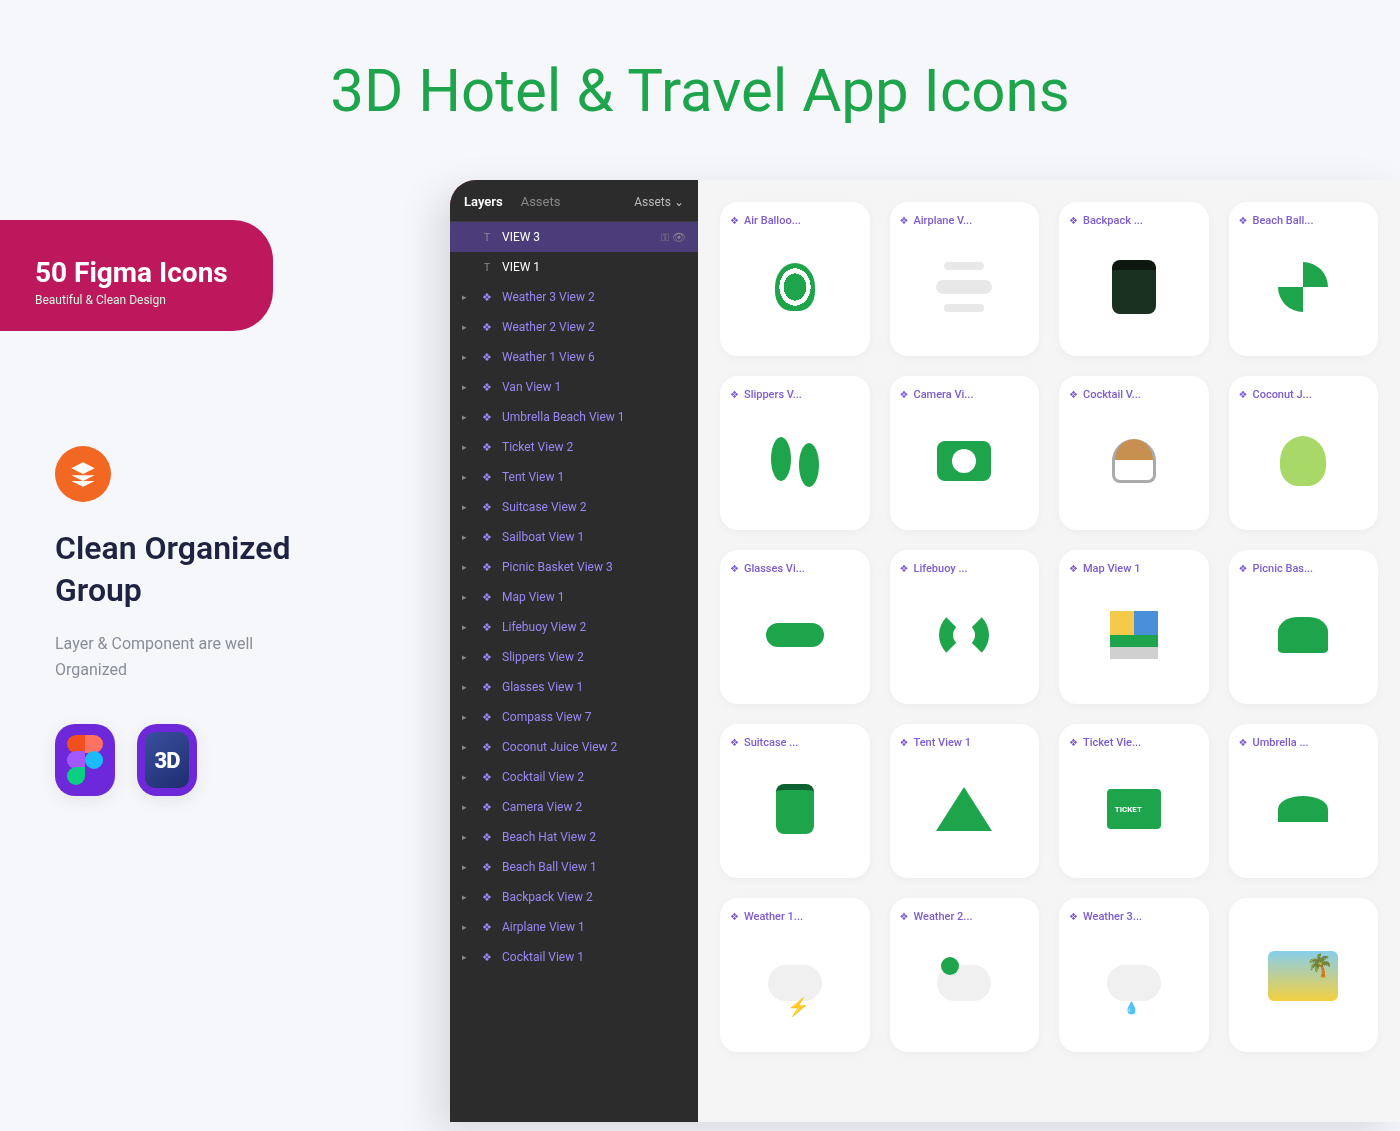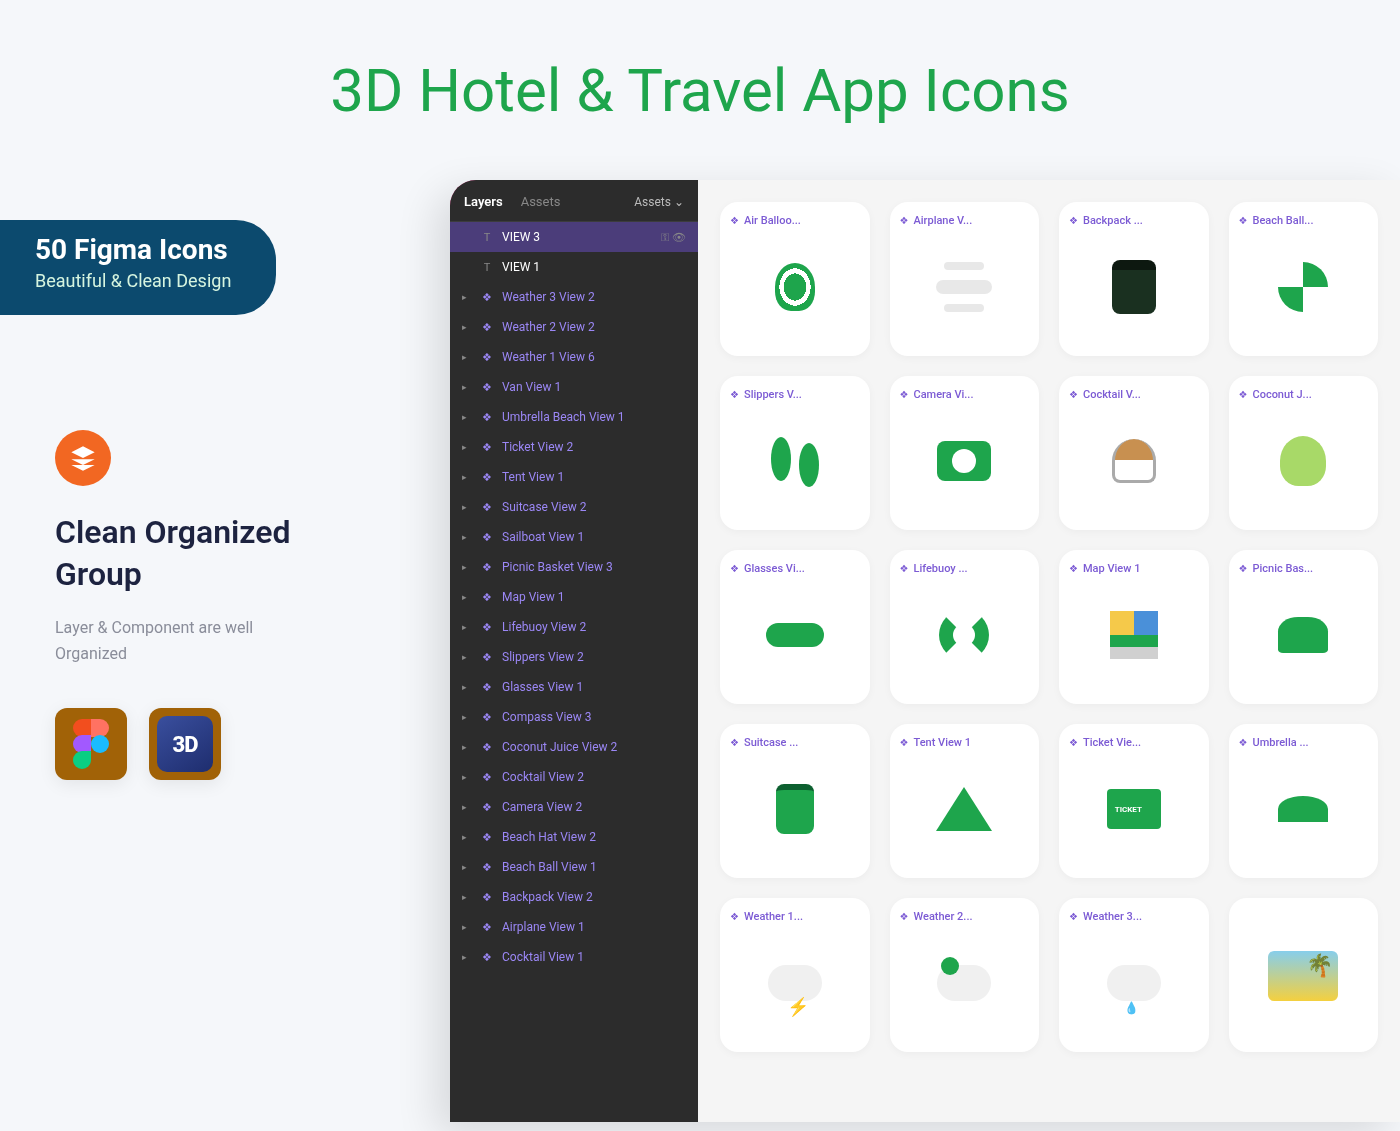--- a/index.html
+++ b/index.html
@@ -1,28 +1,28 @@
 <!DOCTYPE html>
 <html><head>
 <meta charset="utf-8">
 <style>
 *{margin:0;padding:0;box-sizing:border-box}
 body{font-family:-apple-system,BlinkMacSystemFont,"Segoe UI",Roboto,sans-serif;background:#f5f7fa;width:1400px;height:1131px;overflow:hidden}
 .title{font-size:60px;font-weight:400;color:#1ea54c;text-align:center;padding:55px 0 50px}
-.badge{background:#0c4a6e;border-radius:0 40px 40px 0;padding:13px 45px 24px 35px;display:inline-block;margin-top:40px}
+.badge{background:#be185d;border-radius:0 40px 40px 0;padding:36px 45px 24px 35px;display:inline-block;margin-top:40px}
 .badge-h{color:#fff;font-size:28px;font-weight:700}
-.badge-s{color:#d6f5e0;font-size:18px;margin-top:4px}
+.badge-s{color:#d6f5e0;font-size:12px;margin-top:4px}
 .left-col{position:absolute;left:0;top:180px;width:430px}
 .feature{margin:115px 0 0 55px}
 .feat-icon{width:56px;height:56px;background:#f26722;border-radius:50%;display:flex;align-items:center;justify-content:center}
 .feat-icon svg{width:28px;height:28px;fill:#fff}
 .feat-h{font-size:32px;font-weight:600;color:#1d2340;margin-top:26px;line-height:1.3}
 .feat-p{color:#8a8d9a;font-size:16px;margin-top:20px;line-height:1.6}
 .logos{margin:42px 0 0 55px;display:flex;gap:22px}
-.logo-card{width:72px;height:72px;background:#a16207;border-radius:12px;display:flex;align-items:center;justify-content:center;box-shadow:0 4px 18px rgba(0,0,0,.08)}
+.logo-card{width:60px;height:72px;background:#6d28d9;border-radius:20px;display:flex;align-items:center;justify-content:center;box-shadow:0 4px 18px rgba(0,0,0,.08)}
 .figma-shape{position:relative;width:36px;height:50px}
 .figma-shape div{position:absolute;width:18px;height:18px}
 .figma-shape .a{left:0;top:0;background:#f24e1e;border-radius:9px 0 0 9px}
 .figma-shape .b{left:18px;top:0;background:#ff7262;border-radius:0 9px 9px 0}
 .figma-shape .c{left:0;top:16px;background:#a259ff;border-radius:9px 0 0 9px}
 .figma-shape .d{left:18px;top:16px;background:#1abcfe;border-radius:50%}
 .figma-shape .e{left:0;top:32px;background:#0acf83;border-radius:9px 0 9px 9px}
 .cube3d{width:56px;height:56px;background:linear-gradient(145deg,#3a4f9e,#1e2d6e);border-radius:10px;display:flex;align-items:center;justify-content:center;color:#fff;font-weight:800;font-size:22px;letter-spacing:-1px}
 .app{position:absolute;right:0;top:180px;width:950px;height:942px;background:#ec4899;border-radius:26px 0 0 0;box-shadow:-14px 12px 40px rgba(0,0,0,.12);display:flex;overflow:hidden}
 .sidebar{width:248px;background:#2c2c2c;color:#fff;font-size:12px;overflow-y:hidden;flex-shrink:0}
@@ -204,21 +204,21 @@
           <span class="lbl">Slippers View 2</span>
         </div>
         <div class="layer comp">
           <span class="chev">▸</span>
           <span class="ic">❖</span>
           <span class="lbl">Glasses View 1</span>
         </div>
         <div class="layer comp">
           <span class="chev">▸</span>
           <span class="ic">❖</span>
-          <span class="lbl">Compass View 3</span>
+          <span class="lbl">Compass View 7</span>
         </div>
         <div class="layer comp">
           <span class="chev">▸</span>
           <span class="ic">❖</span>
           <span class="lbl">Coconut Juice View 2</span>
         </div>
         <div class="layer comp">
           <span class="chev">▸</span>
           <span class="ic">❖</span>
           <span class="lbl">Cocktail View 2</span>

